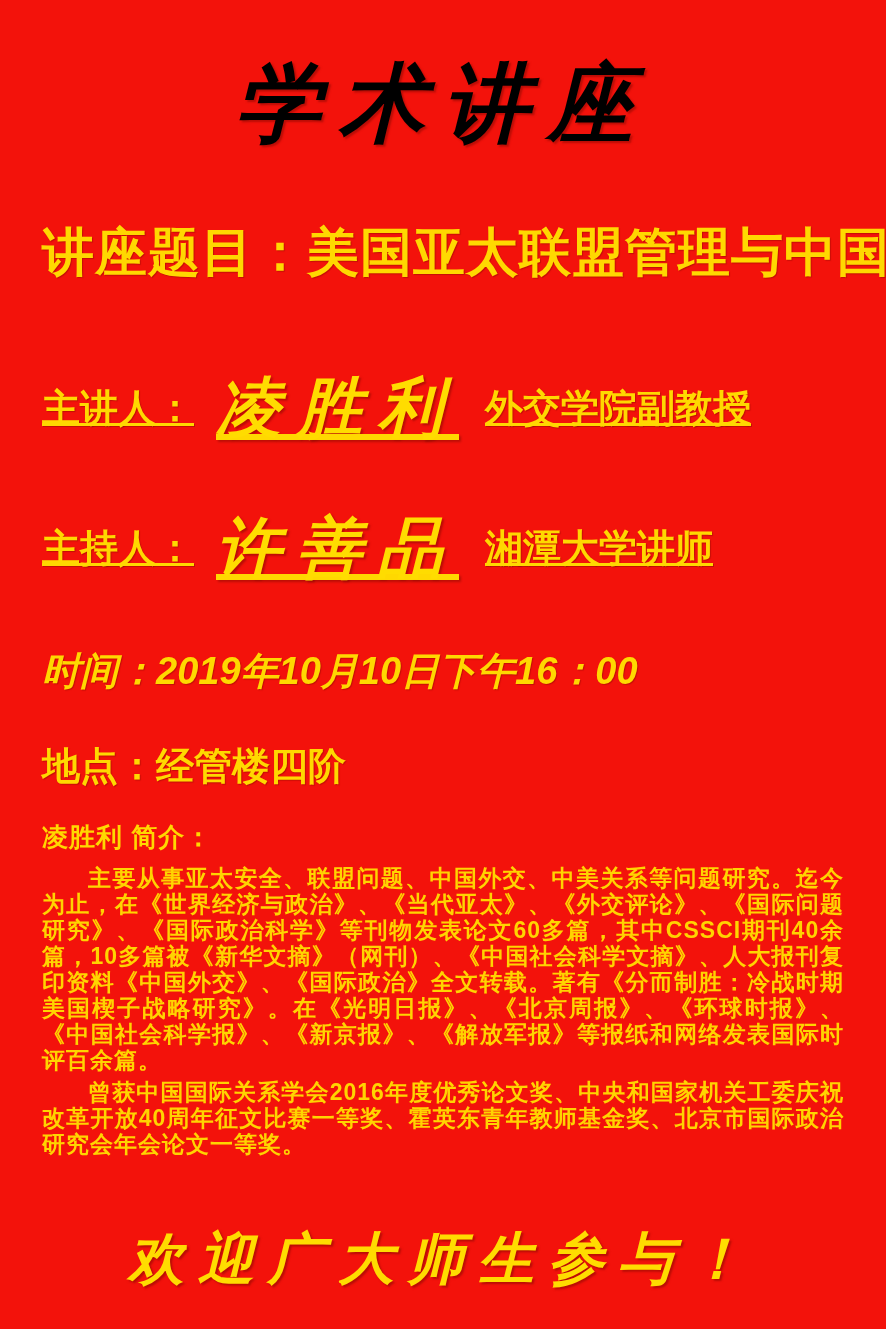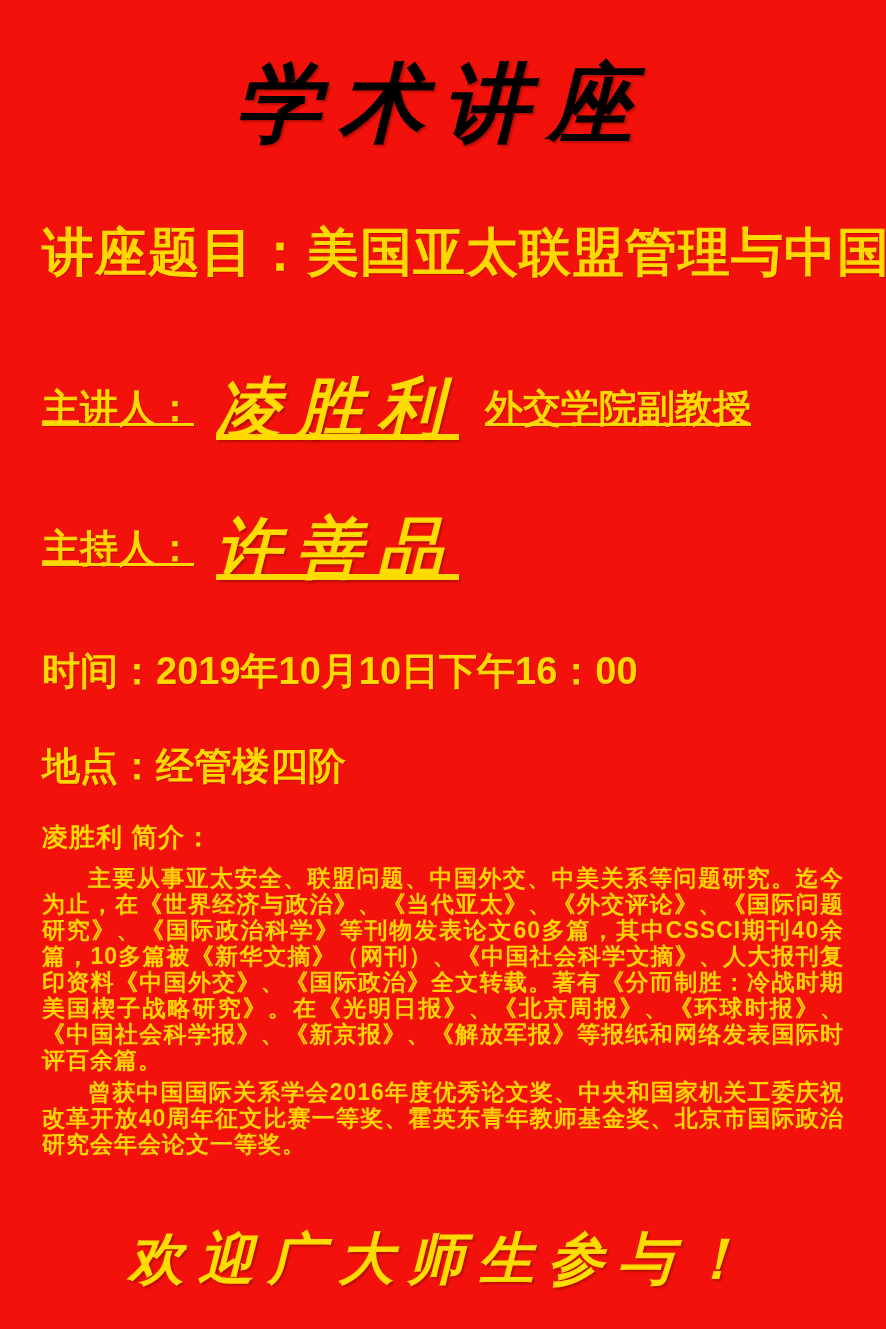--- a/index.html
+++ b/index.html
@@ -58,21 +58,21 @@
     color:#ffdc00;
     text-shadow:2px 2px 2px rgba(140,10,0,.55);
   }
   .info-row{
     margin:0 42px;
     font-size:38px;
     font-weight:bold;
     white-space:nowrap;
     text-shadow:1px 1px 1px rgba(140,10,0,.45);
   }
-  .info-row.time{margin-top:42px;}
+  .info-row.time{margin-top:42px;font-style:italic;}
   .info-row.location{margin-top:44px;}
   .bio{margin:28px 42px 0;}
   .bio-heading{
     font-size:26px;
     font-weight:bold;
     margin-bottom:10px;
     letter-spacing:1px;
   }
   .bio p{
     margin:6px 0 0;
@@ -111,20 +111,21 @@
 
   <div class="person-row speaker">
     <span class="person-label">主讲人：</span>
     <span class="person-name">凌胜利</span>
     <span class="person-affil">外交学院副教授</span>
   </div>
 
   <div class="person-row host">
     <span class="person-label">主持人：</span>
     <span class="person-name">许善品</span>
+    <span class="person-affil">湘潭大学讲师</span>
   </div>
 
   <div class="info-row time">
     <span>时间：</span><span>2019年10月10日下午16：00</span>
   </div>
 
   <div class="info-row location">
     <span>地点：</span><span>经管楼四阶</span>
   </div>
 

